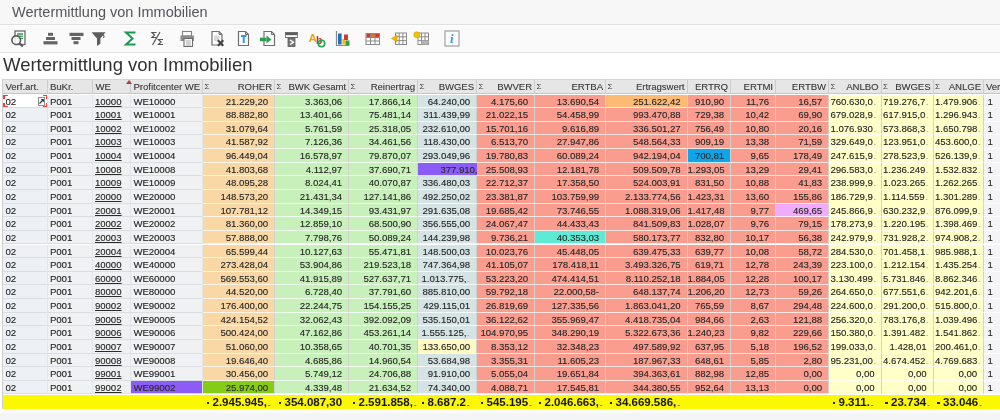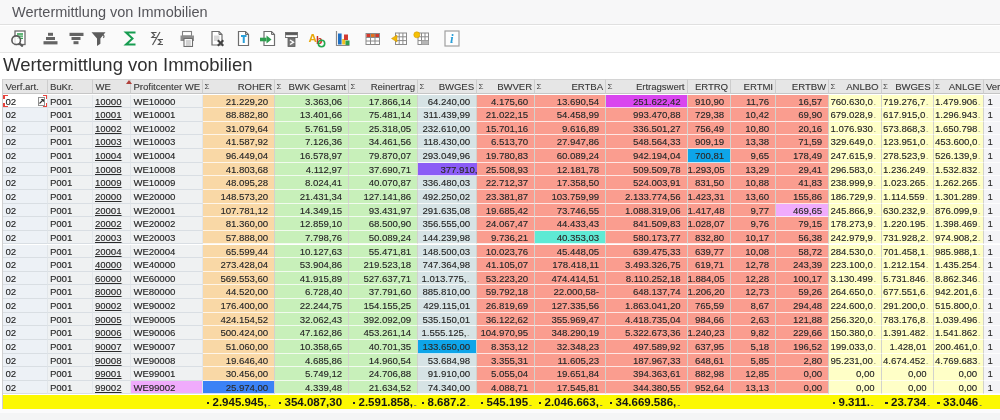--- a/index.html
+++ b/index.html
@@ -162,21 +162,21 @@
     </svg><span style="position:absolute;left:0;top:0;width:4.5px;height:1.5px;background:#e8433c"></span><span style="position:absolute;left:0;top:0;width:1.5px;height:4.5px;background:#e8433c"></span><span style="position:absolute;left:0;bottom:0;width:4.5px;height:1.5px;background:#e8433c"></span><span style="position:absolute;left:0;bottom:0;width:1.5px;height:4.5px;background:#e8433c"></span><span style="position:absolute;right:0;top:0;width:4.5px;height:1.5px;background:#e8433c"></span><span style="position:absolute;right:0;top:0;width:1.5px;height:4.5px;background:#e8433c"></span><span style="position:absolute;right:0;bottom:0;width:4.5px;height:1.5px;background:#e8433c"></span><span style="position:absolute;right:0;bottom:0;width:1.5px;height:4.5px;background:#e8433c"></span></div>
 <div class="d key" style="left:48px;top:94.50px;width:45px;background:#eff1f2;padding-left:2px">P001</div>
 <div class="d key we" style="left:93px;top:94.50px;width:37.5px;background:#eff1f2;padding-left:2px"><a>10000</a></div>
 <div class="d key" style="left:130.5px;top:94.50px;width:72.5px;background:#eff1f2;padding-left:3px">WE10000</div>
 <div class="d num" style="left:203px;top:94.50px;width:72px;background:#f9d8a6">21.229,20</div>
 <div class="d num" style="left:275px;top:94.50px;width:74px;background:#c8f0ba">3.363,06</div>
 <div class="d num" style="left:349px;top:94.50px;width:69px;background:#c8f0ba">17.866,14</div>
 <div class="d num" style="left:418px;top:94.50px;width:59px;background:#d6e3e5">64.240,00</div>
 <div class="d num" style="left:477px;top:94.50px;width:58px;background:#fa9d8f">4.175,60</div>
 <div class="d num" style="left:535px;top:94.50px;width:71px;background:#fa9d8f">13.690,54</div>
-<div class="d num" style="left:606px;top:94.50px;width:81.5px;background:#d946ef">251.622,42</div>
+<div class="d num" style="left:606px;top:94.50px;width:81.5px;background:#fdba74">251.622,42</div>
 <div class="d num" style="left:687.5px;top:94.50px;width:43.5px;background:#fa9d8f">910,90</div>
 <div class="d num" style="left:731px;top:94.50px;width:45px;background:#fa9d8f">11,76</div>
 <div class="d num" style="left:776px;top:94.50px;width:53px;background:#fa9d8f">16,57</div>
 <div class="d numl" style="left:829px;top:94.50px;width:52.5px;background:#ffffc7">760.630,0<span class="td2">&nbsp;..</span></div>
 <div class="d numl" style="left:881.5px;top:94.50px;width:52.0px;background:#ffffc7">719.276,7<span class="td2">&nbsp;..</span></div>
 <div class="d numl" style="left:933.5px;top:94.50px;width:50.5px;background:#ffffc7">1.479.906<span class="td2">&nbsp;..</span></div>
 <div class="d lastc" style="left:984px;top:94.50px;width:17px;background:#f4f4f7">1</div>
 <div class="d key" style="left:3px;top:108.14px;width:45px;background:#edf1f6;padding-left:2.5px">02</div>
 <div class="d key" style="left:48px;top:108.14px;width:45px;background:#eff1f2;padding-left:2px">P001</div>
 <div class="d key we" style="left:93px;top:108.14px;width:37.5px;background:#eff1f2;padding-left:2px"><a>10001</a></div>
@@ -483,21 +483,21 @@
 <div class="d numl" style="left:881.5px;top:326.31px;width:52.0px;background:#ffffc7">1.391.482<span class="td2">&nbsp;..</span></div>
 <div class="d numl" style="left:933.5px;top:326.31px;width:50.5px;background:#ffffc7">1.541.862<span class="td2">&nbsp;..</span></div>
 <div class="d lastc" style="left:984px;top:326.31px;width:17px;background:#f4f4f7">1</div>
 <div class="d key" style="left:3px;top:339.95px;width:45px;background:#edf1f6;padding-left:2.5px">02</div>
 <div class="d key" style="left:48px;top:339.95px;width:45px;background:#eff1f2;padding-left:2px">P001</div>
 <div class="d key we" style="left:93px;top:339.95px;width:37.5px;background:#eff1f2;padding-left:2px"><a>90007</a></div>
 <div class="d key" style="left:130.5px;top:339.95px;width:72.5px;background:#eff1f2;padding-left:3px">WE90007</div>
 <div class="d num" style="left:203px;top:339.95px;width:72px;background:#f9d8a6">51.060,00</div>
 <div class="d num" style="left:275px;top:339.95px;width:74px;background:#c8f0ba">10.358,65</div>
 <div class="d num" style="left:349px;top:339.95px;width:69px;background:#c8f0ba">40.701,35</div>
-<div class="d num" style="left:418px;top:339.95px;width:59px;background:#0ea5e9">133.650,00</div>
+<div class="d num" style="left:418px;top:339.95px;width:59px;background:#fef9c3">133.650,00</div>
 <div class="d num" style="left:477px;top:339.95px;width:58px;background:#fa9d8f">8.353,12</div>
 <div class="d num" style="left:535px;top:339.95px;width:71px;background:#fa9d8f">32.348,23</div>
 <div class="d num" style="left:606px;top:339.95px;width:81.5px;background:#fa9d8f">497.589,92</div>
 <div class="d num" style="left:687.5px;top:339.95px;width:43.5px;background:#fa9d8f">637,95</div>
 <div class="d num" style="left:731px;top:339.95px;width:45px;background:#fa9d8f">5,18</div>
 <div class="d num" style="left:776px;top:339.95px;width:53px;background:#fa9d8f">196,52</div>
 <div class="d numl" style="left:829px;top:339.95px;width:52.5px;background:#ffffc7">199.033,0<span class="td2">&nbsp;..</span></div>
 <div class="d num" style="left:881.5px;top:339.95px;width:52.0px;background:#ffffc7">1.428,01</div>
 <div class="d numl" style="left:933.5px;top:339.95px;width:50.5px;background:#ffffc7">200.461,0<span class="td2">&nbsp;..</span></div>
 <div class="d lastc" style="left:984px;top:339.95px;width:17px;background:#f4f4f7">1</div>
@@ -533,22 +533,22 @@
 <div class="d num" style="left:687.5px;top:367.22px;width:43.5px;background:#fa9d8f">882,98</div>
 <div class="d num" style="left:731px;top:367.22px;width:45px;background:#fa9d8f">12,85</div>
 <div class="d num" style="left:776px;top:367.22px;width:53px;background:#fa9d8f">0,00</div>
 <div class="d num" style="left:829px;top:367.22px;width:52.5px;background:#ffffc7">0,00</div>
 <div class="d num" style="left:881.5px;top:367.22px;width:52.0px;background:#ffffc7">0,00</div>
 <div class="d num" style="left:933.5px;top:367.22px;width:50.5px;background:#ffffc7">0,00</div>
 <div class="d lastc" style="left:984px;top:367.22px;width:17px;background:#f4f4f7">1</div>
 <div class="d key" style="left:3px;top:380.86px;width:45px;background:#edf1f6;padding-left:2.5px">02</div>
 <div class="d key" style="left:48px;top:380.86px;width:45px;background:#eff1f2;padding-left:2px">P001</div>
 <div class="d key we" style="left:93px;top:380.86px;width:37.5px;background:#eff1f2;padding-left:2px"><a>99002</a></div>
-<div class="d key" style="left:130.5px;top:380.86px;width:72.5px;background:#f0abfc;padding-left:3px">WE99002</div>
-<div class="d num" style="left:203px;top:380.86px;width:72px;background:#3b82f6">25.974,00</div>
+<div class="d key" style="left:130.5px;top:380.86px;width:72.5px;background:#8b5cf6;padding-left:3px">WE99002</div>
+<div class="d num" style="left:203px;top:380.86px;width:72px;background:#84cc16">25.974,00</div>
 <div class="d num" style="left:275px;top:380.86px;width:74px;background:#c8f0ba">4.339,48</div>
 <div class="d num" style="left:349px;top:380.86px;width:69px;background:#c8f0ba">21.634,52</div>
 <div class="d num" style="left:418px;top:380.86px;width:59px;background:#d6e3e5">74.340,00</div>
 <div class="d num" style="left:477px;top:380.86px;width:58px;background:#fa9d8f">4.088,71</div>
 <div class="d num" style="left:535px;top:380.86px;width:71px;background:#fa9d8f">17.545,81</div>
 <div class="d num" style="left:606px;top:380.86px;width:81.5px;background:#fa9d8f">344.380,55</div>
 <div class="d num" style="left:687.5px;top:380.86px;width:43.5px;background:#fa9d8f">952,64</div>
 <div class="d num" style="left:731px;top:380.86px;width:45px;background:#fa9d8f">13,13</div>
 <div class="d num" style="left:776px;top:380.86px;width:53px;background:#fa9d8f">0,00</div>
 <div class="d num" style="left:829px;top:380.86px;width:52.5px;background:#ffffc7">0,00</div>

